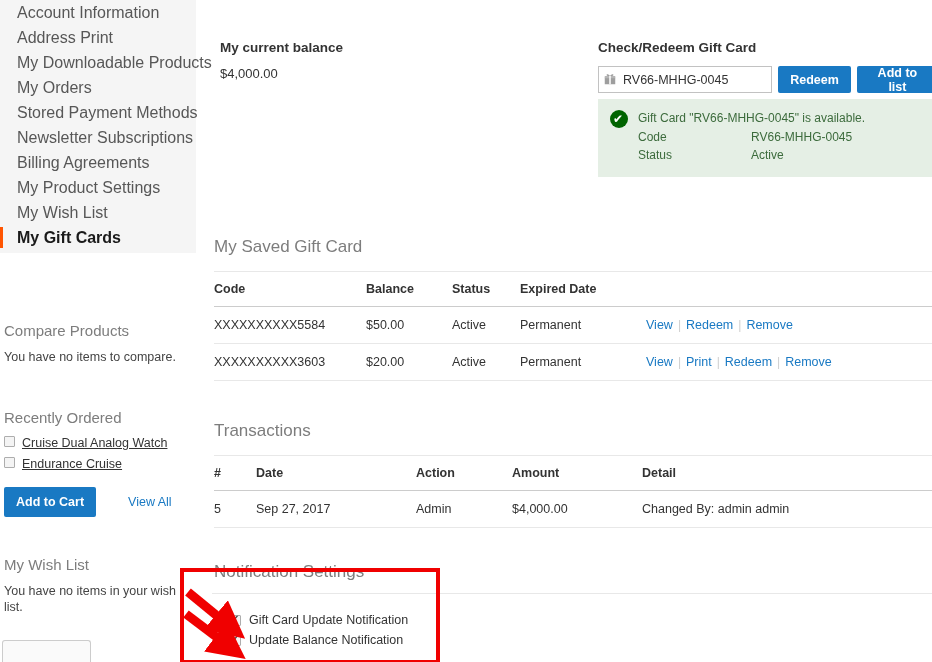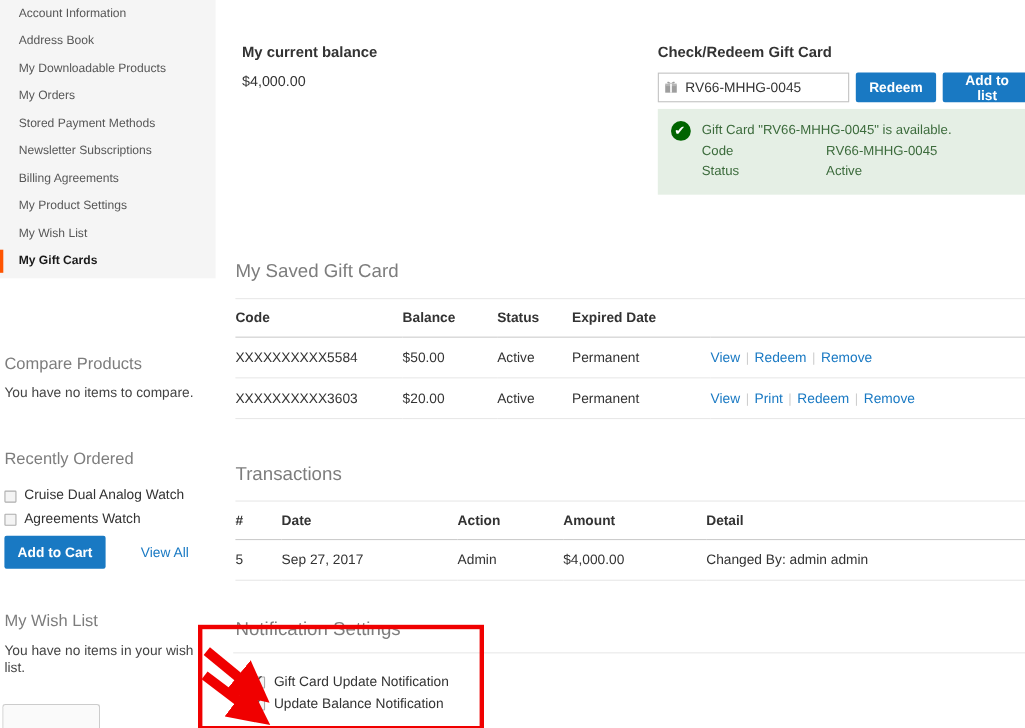--- a/index.html
+++ b/index.html
@@ -18,38 +18,38 @@
   #sidebar { position: absolute; left: 0; top: 0; width: 196px; height: 662px; }
   .nav-panel {
     position: absolute; left: 0; top: 0; width: 196px; height: 253px;
     background: #f5f5f5;
   }
   .nav-list { list-style: none; margin: 0; padding: 0; }
   .nav-item {
     position: relative;
     padding: 0 10px 0 17px;
     height: 25px; line-height: 25px;
-    font-size: 11px;
+    font-size: 16px;
     color: #575757;
     white-space: nowrap;
   }
   .nav-item.active { color: #1a1a1a; font-weight: bold; }
   .nav-item.active::before {
     content: ""; position: absolute; left: 0; top: 2px;
     width: 3px; height: 21px; background: #ff5501;
   }
   .side-block { padding: 0 12px 0 4px; }
   .side-title {
     font-size: 15px; color: #7d7d7d; font-weight: normal;
     margin: 0 0 9px 0; line-height: 18px;
   }
   .side-empty { font-size: 12.5px; color: #444; line-height: 16px; margin: 0; }
   .ro-item {
-    display: flex; align-items: flex-end; gap: 7px;
-    font-size: 12.5px; color: #333; height: 21px;
+    display: flex; align-items: flex-start; gap: 7px;
+    font-size: 12.5px; color: #333; height: 21px; text-decoration: underline;
   }
   .cb {
     width: 11px; height: 11px; flex: 0 0 11px;
     border: 1px solid #adadad; background: #f4f4f4; border-radius: 1px;
     position: relative;
   }
   .cb.checked { background: #f4f4f4; }
   .cb.checked::after {
     content: "\2714";
     position: absolute; left: 0px; top: -3px;
@@ -158,21 +158,21 @@
 </head>
 <body>
 
 <div id="page">
 
   <div id="sidebar">
 
     <div class="nav-panel">
       <ul class="nav-list" id="nav-list">
           <li class="nav-item"><span>Account Information</span></li>
-          <li class="nav-item"><span>Address Book</span></li>
+          <li class="nav-item"><span>Address Print</span></li>
           <li class="nav-item"><span>My Downloadable Products</span></li>
           <li class="nav-item"><span>My Orders</span></li>
           <li class="nav-item"><span>Stored Payment Methods</span></li>
           <li class="nav-item"><span>Newsletter Subscriptions</span></li>
           <li class="nav-item"><span>Billing Agreements</span></li>
           <li class="nav-item"><span>My Product Settings</span></li>
           <li class="nav-item"><span>My Wish List</span></li>
           <li class="nav-item active"><span>My Gift Cards</span></li>
         </ul>
     </div>
@@ -184,21 +184,21 @@
 
     <div class="side-block" style="position:absolute; left:0; top:409px; width:196px;">
       <h3 class="side-title">Recently Ordered</h3>
       <div id="ro-items">
           <div class="ro-item">
             <span class="cb"></span>
             <span>Cruise Dual Analog Watch</span>
           </div>
           <div class="ro-item">
             <span class="cb"></span>
-            <span>Agreements Watch</span>
+            <span>Endurance Cruise</span>
           </div>
         </div>
       <div style="margin-top:9px; display:flex; align-items:center; gap:32px;">
         <button class="btn-primary">Add to Cart</button>
         <a class="link">View All</a>
       </div>
     </div>
 
     <div class="side-block" style="position:absolute; left:0; top:556px; width:196px;">
       <h3 class="side-title">My Wish List</h3>

